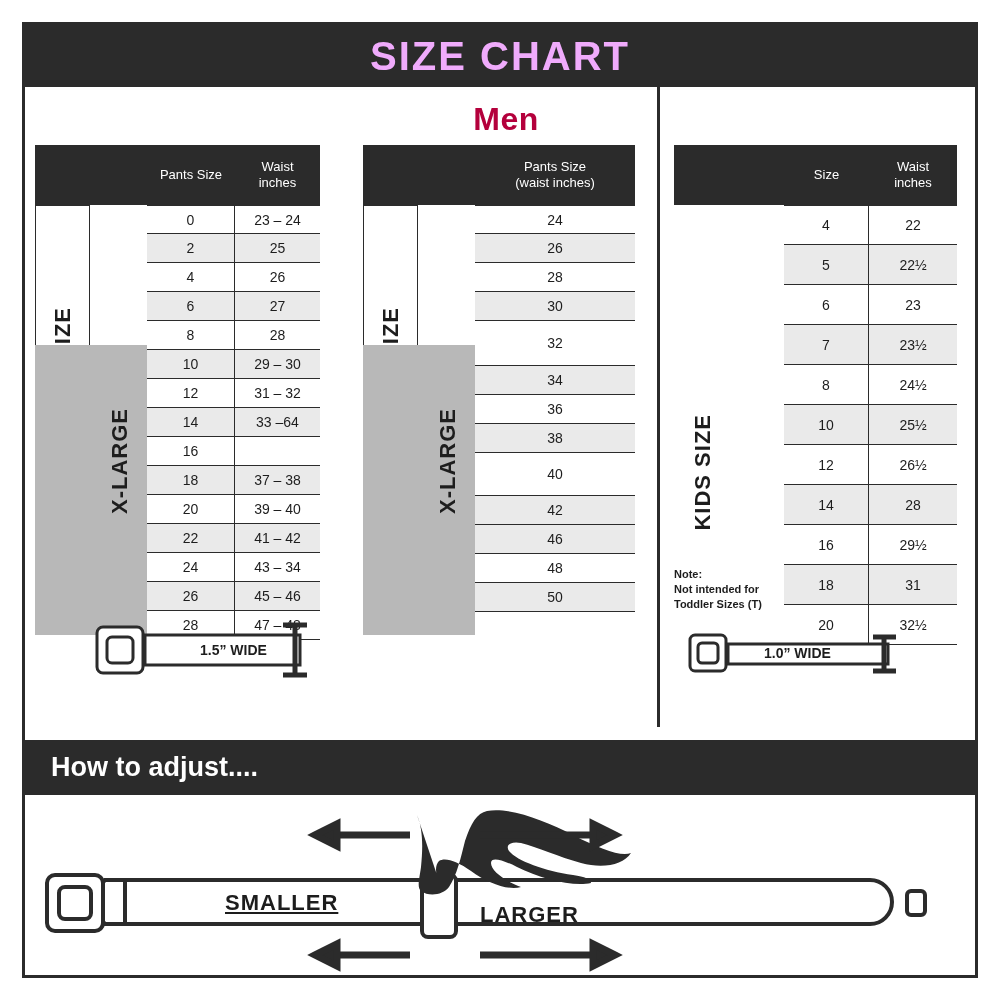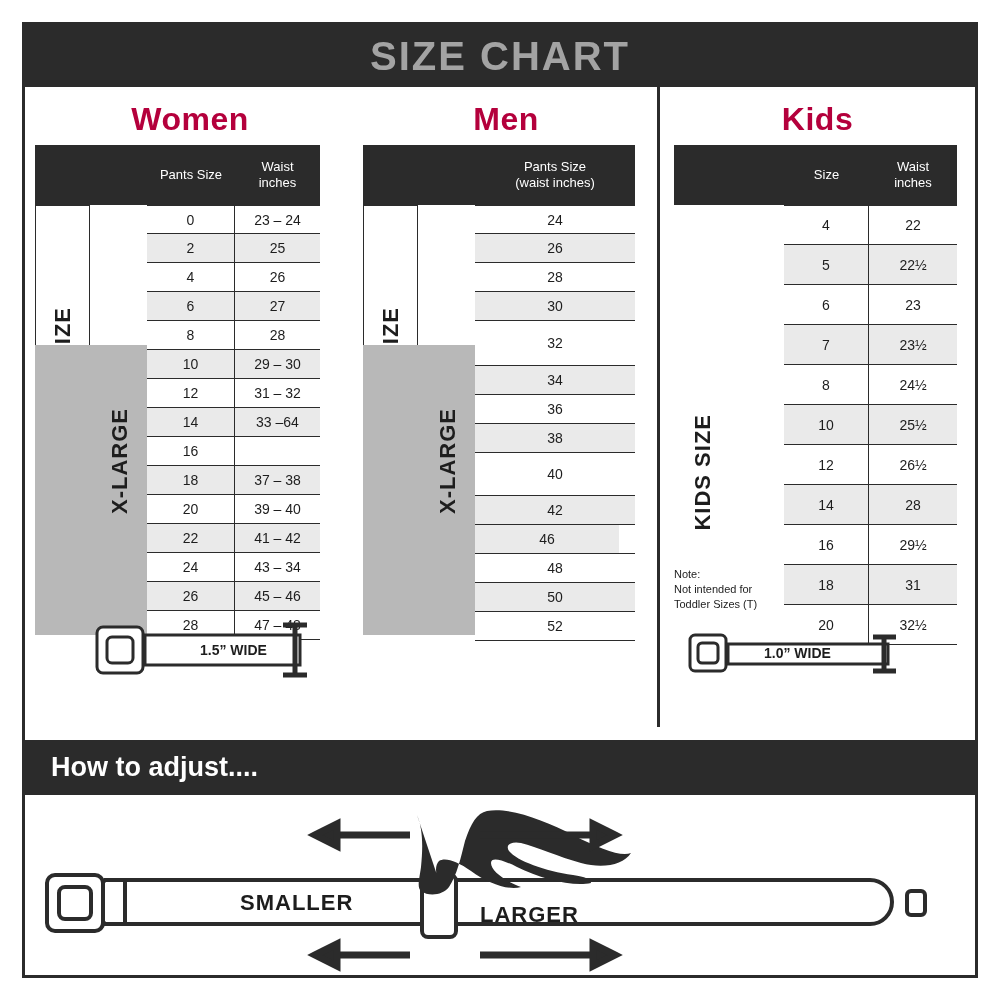--- a/index.html
+++ b/index.html
@@ -26,21 +26,21 @@
     background: #fff;
   }
   
   .title-bar {
     position: absolute;
     left: 25px;
     top: 25px;
     width: 950px;
     height: 62px;
     background: #2b2b2b;
-    color: #a3a3a3;
+    color: #f0abfc;
     display: flex;
     align-items: center;
     justify-content: center;
     letter-spacing: 2px;
     font-size: 40px;
     font-weight: bold;
   }
   
   .cols {
     position: absolute;
@@ -121,21 +121,21 @@
     letter-spacing: 1px;
     color: #1d1d1d;
     white-space: nowrap;
   }
   .vbar.white { background: #ffffff; }
   .vbar.grey  { background: #b8b8b8; }
 
   .note {
     position: absolute;
     font-size: 11px;
-    font-weight: normal;
+    font-weight: bold;
     line-height: 1.35;
     color: #1d1d1d;
   }
 
   
   .belt-row { position: absolute; }
   .belt-label {
     position: absolute;
     font-size: 14px;
     font-weight: bold;
@@ -179,21 +179,20 @@
 <body>
 
 <div id="page">
   <div class="frame"></div>
 
   <div class="title-bar">SIZE CHART</div>
 
   <div class="cols">
 
     <div class="col col-women">
-      <div class="col-head">Women</div>
 
       <div class="vbar white" style="left:10px; top:118px; width:55px; height:380px;">
         <span>REGULAR SIZE</span>
       </div>
       <div class="vbar grey" style="left:10px; top:258px; width:112px; height:290px; border:none;"></div>
       <div class="vbar grey" style="left:68px; top:258px; width:54px; height:232px; border:none;">
         <span>X-LARGE</span>
       </div>
 
       <div class="hdr" style="left:10px; top:58px; width:285px; height:60px; position:absolute;">
@@ -322,37 +321,33 @@
             <div class="row" style="height: 29px;">
               <div class="cell zebra" style="width: 160px;">38</div>
             </div>
             <div class="row" style="height: 43px;">
               <div class="cell plain" style="width: 160px;">40</div>
             </div>
             <div class="row" style="height: 29px;">
               <div class="cell zebra" style="width: 160px;">42</div>
             </div>
             <div class="row" style="height: 29px;">
-              <div class="cell zebra" style="width: 144px;">46</div>
+              <div class="cell zebra" style="width: 160px;">46</div>
             </div>
             <div class="row" style="height: 29px;">
               <div class="cell plain" style="width: 160px;">48</div>
             </div>
             <div class="row" style="height: 29px;">
               <div class="cell zebra" style="width: 160px;">50</div>
             </div>
-            <div class="row" style="height: 29px;">
-              <div class="cell plain" style="width: 160px;">52</div>
-            </div>
           </div>
       </div>
     </div>
 
     <div class="col col-kids">
-      <div class="col-head">Kids</div>
 
       <div class="vbar white" style="left:14px; top:250px; width:58px; height:270px; border:none;">
         <span>KIDS SIZE</span>
       </div>
 
       <div class="hdr" style="left:14px; top:58px; width:283px; height:60px; position:absolute;">
         <div class="hc" style="width:110px;"></div>
         <div class="hc" style="width:85px;">Size</div>
         <div class="hc" style="width:88px;">Waist<br>inches</div>
       </div>
@@ -452,16 +447,16 @@
         <line x1="300" y1="40" x2="385" y2="40"></line>
         <polygon points="290,40 312,29 312,51"></polygon>
         <line x1="300" y1="160" x2="385" y2="160"></line>
         <polygon points="290,160 312,149 312,171"></polygon>
         <line x1="455" y1="40" x2="578" y2="40"></line>
         <polygon points="590,40 568,29 568,51"></polygon>
         <line x1="455" y1="160" x2="578" y2="160"></line>
         <polygon points="590,160 568,149 568,171"></polygon>
       </g>
     </svg>
-    <div class="adj-text" style="left:215px; top:95px;">SMALLER</div>
+    <div class="adj-text" style="left:200px; top:95px;text-decoration:underline;">SMALLER</div>
     <div class="adj-text" style="left:455px; top:95px;margin-top:12px;">LARGER</div>
   </div>
 </div>
 
 </body></html>

